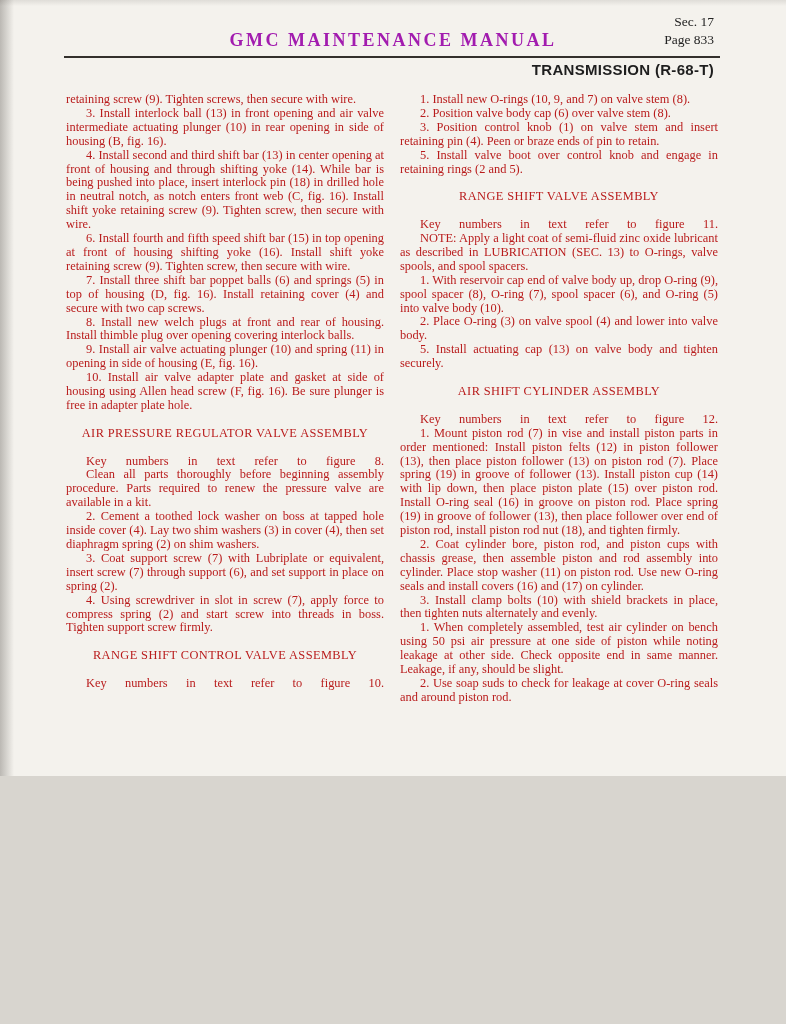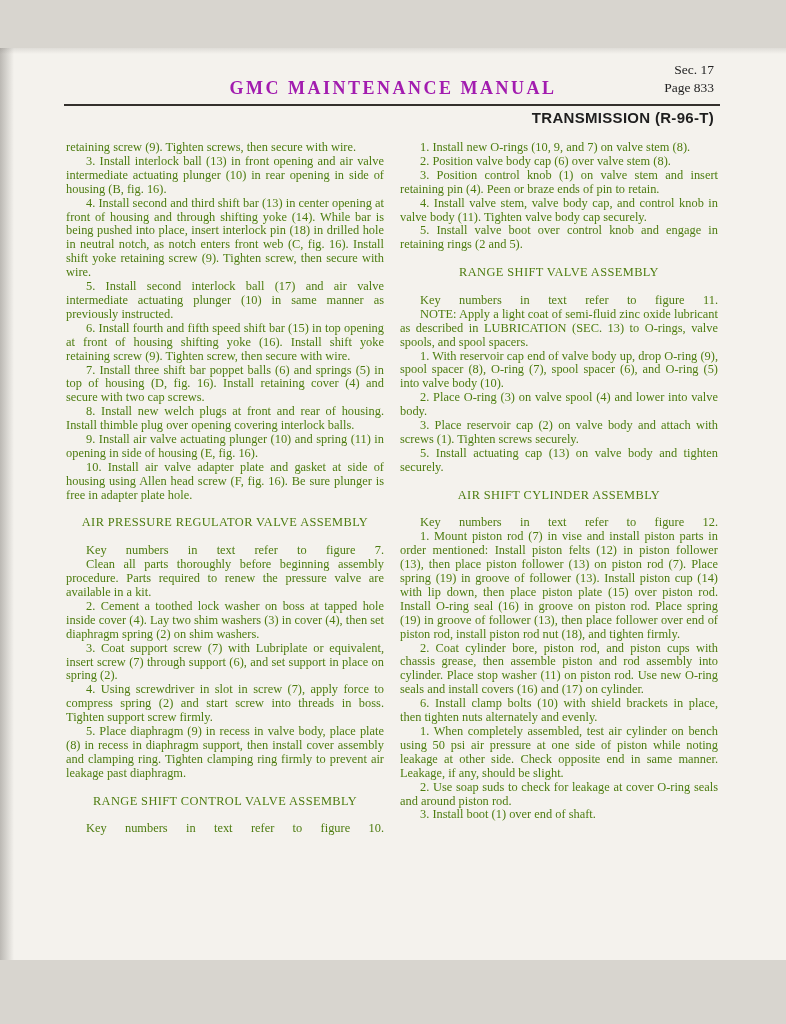--- a/index.html
+++ b/index.html
@@ -3,26 +3,25 @@
 <meta charset="utf-8">
 <style>
   html, body { margin: 0; padding: 0; }
   body {
     width: 786px; height: 1024px;
     background: #d8d5cf;
     font-family: "Liberation Serif", serif;
   }
   .page {
     position: relative;
-    width: 786px; height: 912px;
+    width: 786px; height: 776px;
     background: #f4f2ed;
     color: #262626;
     overflow: hidden;
     box-sizing: border-box;
-    margin-top: 48px;
   }
   
   .page::before {
     content: '';
     position: absolute; left: 0; top: 0; bottom: 0; width: 14px;
     background: linear-gradient(to right, rgba(40,35,30,0.28), rgba(40,35,30,0));
     pointer-events: none;
   }
   .page::after {
     content: '';
@@ -64,21 +63,21 @@
 
   .columns {
     position: absolute; top: 93px; left: 66px; right: 68px;
     display: flex; gap: 16px;
   }
   .col {
     width: 318px;
     font-size: 12.4px;
     line-height: 13.9px;
     text-align: justify;
-    color: #4d7c0f;
+    color: #b91c1c;
   }
   .col p.para {
     margin: 0;
     text-indent: 20px;
   }
   .col p.para.no-indent { text-indent: 0; }
   .col p.para.stretch { text-align-last: justify; }
   .col h3.sect-heading {
     margin: 13.9px 0;
     font-size: 12.4px;
@@ -95,60 +94,55 @@
 
   <div class="page-ref">
     <div>Sec. 17</div>
     <div>Page 833</div>
   </div>
 
   <h1 class="manual-title">GMC MAINTENANCE MANUAL</h1>
 
   <div class="header-rule"></div>
 
-  <h2 class="section-title">TRANSMISSION (R-96-T)</h2>
+  <h2 class="section-title">TRANSMISSION (R-68-T)</h2>
 
   <main class="columns">
     <section class="col" id="col-left">
         <p class="para no-indent">retaining screw (9). Tighten screws, then secure with wire.</p>
         <p class="para">3. Install interlock ball (13) in front opening and air valve intermediate actuating plunger (10) in rear opening in side of housing (B, fig. 16).</p>
         <p class="para">4. Install second and third shift bar (13) in center opening at front of housing and through shifting yoke (14). While bar is being pushed into place, insert interlock pin (18) in drilled hole in neutral notch, as notch enters front web (C, fig. 16). Install shift yoke retaining screw (9). Tighten screw, then secure with wire.</p>
-        <p class="para">5. Install second interlock ball (17) and air valve intermediate actuating plunger (10) in same manner as previously instructed.</p>
         <p class="para">6. Install fourth and fifth speed shift bar (15) in top opening at front of housing shifting yoke (16). Install shift yoke retaining screw (9). Tighten screw, then secure with wire.</p>
         <p class="para">7. Install three shift bar poppet balls (6) and springs (5) in top of housing (D, fig. 16). Install retaining cover (4) and secure with two cap screws.</p>
         <p class="para">8. Install new welch plugs at front and rear of housing. Install thimble plug over opening covering interlock balls.</p>
         <p class="para">9. Install air valve actuating plunger (10) and spring (11) in opening in side of housing (E, fig. 16).</p>
         <p class="para">10. Install air valve adapter plate and gasket at side of housing using Allen head screw (F, fig. 16). Be sure plunger is free in adapter plate hole.</p>
         <h3 class="sect-heading">AIR PRESSURE REGULATOR VALVE ASSEMBLY</h3>
-        <p class="para stretch">Key numbers in text refer to figure 7.</p>
+        <p class="para stretch">Key numbers in text refer to figure 8.</p>
         <p class="para">Clean all parts thoroughly before beginning assembly procedure. Parts required to renew the pressure valve are available in a kit.</p>
         <p class="para">2. Cement a toothed lock washer on boss at tapped hole inside cover (4). Lay two shim washers (3) in cover (4), then set diaphragm spring (2) on shim washers.</p>
         <p class="para">3. Coat support screw (7) with Lubriplate or equivalent, insert screw (7) through support (6), and set support in place on spring (2).</p>
         <p class="para">4. Using screwdriver in slot in screw (7), apply force to compress spring (2) and start screw into threads in boss. Tighten support screw firmly.</p>
-        <p class="para">5. Place diaphragm (9) in recess in valve body, place plate (8) in recess in diaphragm support, then install cover assembly and clamping ring. Tighten clamping ring firmly to prevent air leakage past diaphragm.</p>
         <h3 class="sect-heading">RANGE SHIFT CONTROL VALVE ASSEMBLY</h3>
         <p class="para stretch">Key numbers in text refer to figure 10.</p>
       </section>
     <section class="col" id="col-right">
         <p class="para">1. Install new O-rings (10, 9, and 7) on valve stem (8).</p>
         <p class="para">2. Position valve body cap (6) over valve stem (8).</p>
         <p class="para">3. Position control knob (1) on valve stem and insert retaining pin (4). Peen or braze ends of pin to retain.</p>
-        <p class="para">4. Install valve stem, valve body cap, and control knob in valve body (11). Tighten valve body cap securely.</p>
         <p class="para">5. Install valve boot over control knob and engage in retaining rings (2 and 5).</p>
         <h3 class="sect-heading">RANGE SHIFT VALVE ASSEMBLY</h3>
         <p class="para stretch">Key numbers in text refer to figure 11.</p>
         <p class="para">NOTE: Apply a light coat of semi-fluid zinc oxide lubricant as described in LUBRICATION (SEC. 13) to O-rings, valve spools, and spool spacers.</p>
         <p class="para">1. With reservoir cap end of valve body up, drop O-ring (9), spool spacer (8), O-ring (7), spool spacer (6), and O-ring (5) into valve body (10).</p>
         <p class="para">2. Place O-ring (3) on valve spool (4) and lower into valve body.</p>
-        <p class="para">3. Place reservoir cap (2) on valve body and attach with screws (1). Tighten screws securely.</p>
         <p class="para">5. Install actuating cap (13) on valve body and tighten securely.</p>
         <h3 class="sect-heading">AIR SHIFT CYLINDER ASSEMBLY</h3>
         <p class="para stretch">Key numbers in text refer to figure 12.</p>
         <p class="para">1. Mount piston rod (7) in vise and install piston parts in order mentioned: Install piston felts (12) in piston follower (13), then place piston follower (13) on piston rod (7). Place spring (19) in groove of follower (13). Install piston cup (14) with lip down, then place piston plate (15) over piston rod. Install O-ring seal (16) in groove on piston rod. Place spring (19) in groove of follower (13), then place follower over end of piston rod, install piston rod nut (18), and tighten firmly.</p>
         <p class="para">2. Coat cylinder bore, piston rod, and piston cups with chassis grease, then assemble piston and rod assembly into cylinder. Place stop washer (11) on piston rod. Use new O-ring seals and install covers (16) and (17) on cylinder.</p>
-        <p class="para">6. Install clamp bolts (10) with shield brackets in place, then tighten nuts alternately and evenly.</p>
+        <p class="para">3. Install clamp bolts (10) with shield brackets in place, then tighten nuts alternately and evenly.</p>
         <p class="para">1. When completely assembled, test air cylinder on bench using 50 psi air pressure at one side of piston while noting leakage at other side. Check opposite end in same manner. Leakage, if any, should be slight.</p>
         <p class="para">2. Use soap suds to check for leakage at cover O-ring seals and around piston rod.</p>
-        <p class="para">3. Install boot (1) over end of shaft.</p>
       </section>
   </main>
 
 </div>
 
 </body></html>

